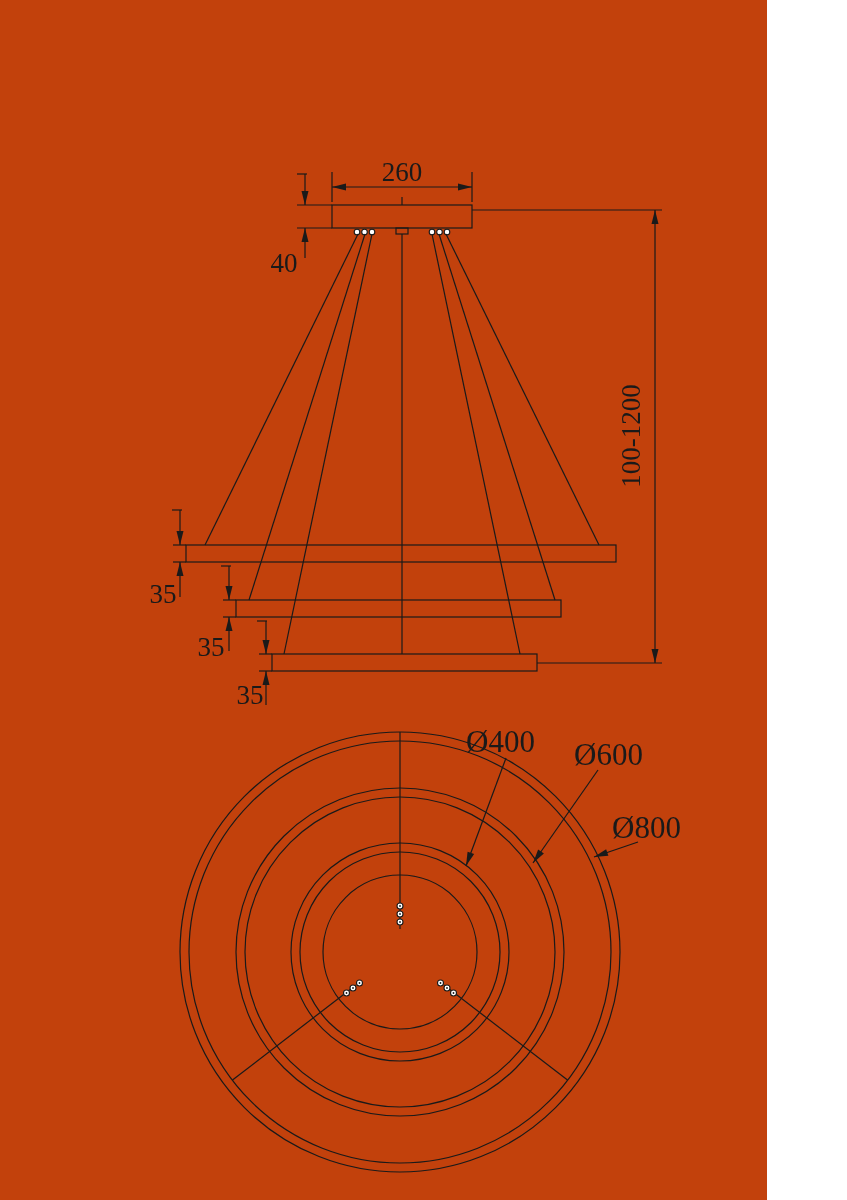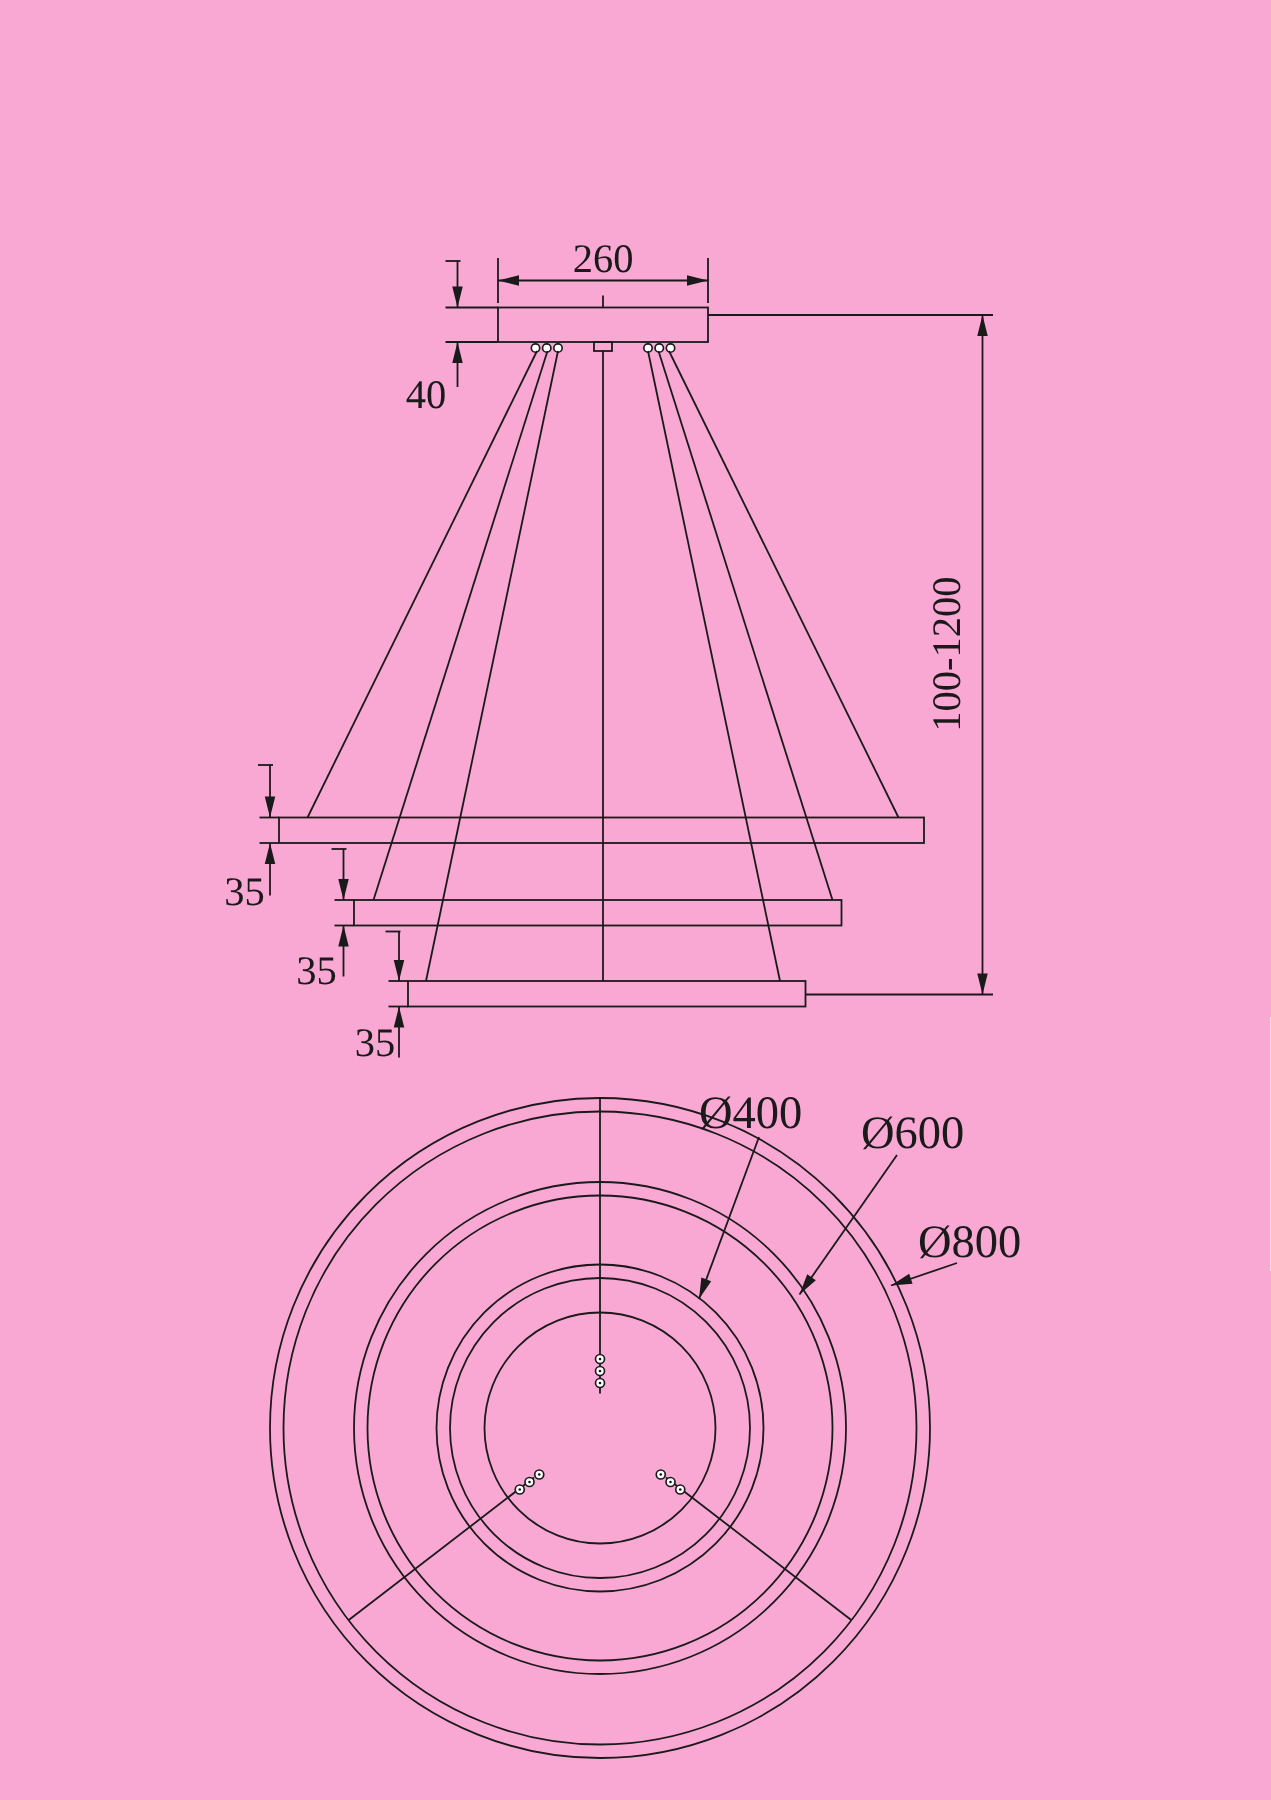--- a/index.html
+++ b/index.html
@@ -1,19 +1,19 @@
 <!DOCTYPE html>
 <html><head>
 <meta charset="utf-8">
 <style>
   html, body { margin: 0; padding: 0; background: #ffffff; }
   .sheet {
-    width: 847px;
+    width: 767px;
     height: 1200px;
-    background: #f9a8d4;
+    background: #c2410c;
     position: relative;
     overflow: hidden;
     font-family: "Liberation Serif", serif;
     text-decoration: underline;
   }
   svg { display: block; }
   .stroke { stroke: #1a1a1a; stroke-width: 1.2; fill: none; stroke-linecap: butt; }
   .labels text {
     font-family: "Liberation Serif", serif;
     fill: #1a1a1a;

